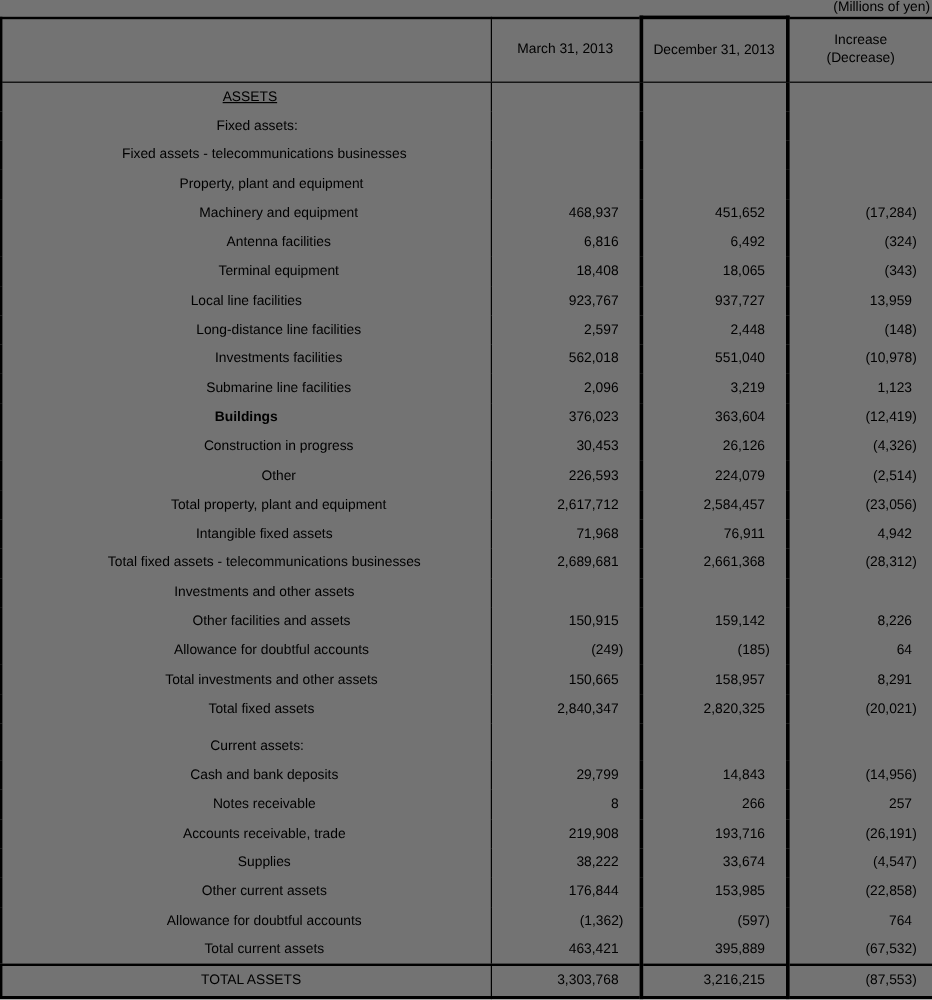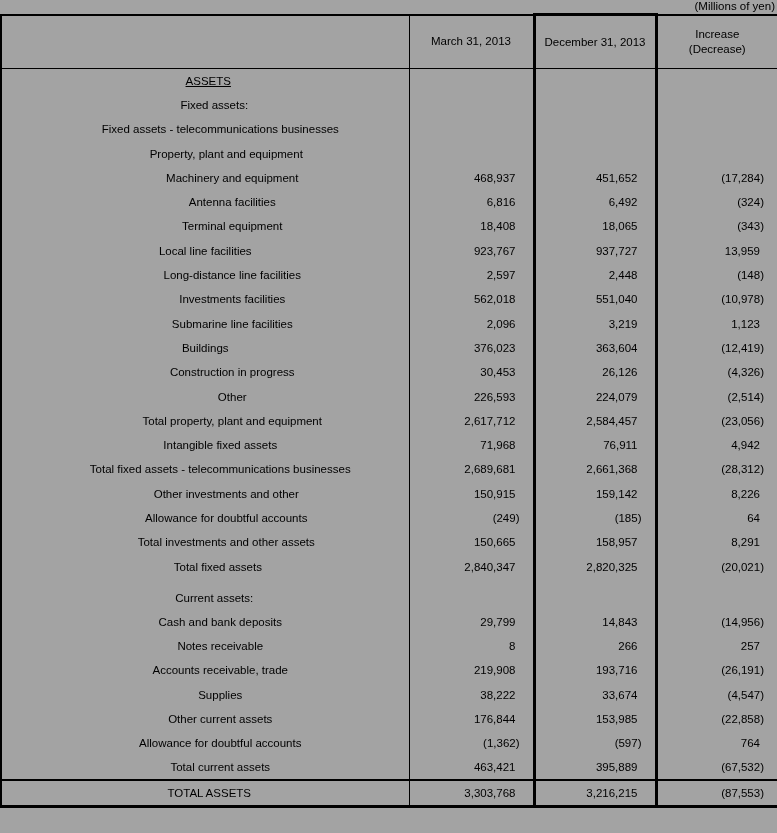--- a/index.html
+++ b/index.html
@@ -4,21 +4,21 @@
 <style>
   html, body { margin: 0; padding: 0; background: #fff; }
   .page {
     position: relative;
     width: 777px;
     height: 833px;
     box-sizing: border-box;
     font-family: "Liberation Sans", sans-serif;
     font-size: 11.5px;
     color: #000;
-    background: #a3a3a3;
+    background: #737373;
     overflow: hidden;
   }
   .unit-note {
     height: 13px;
     line-height: 13px;
     text-align: right;
     padding-right: 2px;
     font-size: 11.5px;
   }
   table.bs {
@@ -143,21 +143,21 @@
           <td class="num dec">551,040</td>
           <td class="num chg neg">(10,978)</td>
         </tr>
         <tr>
           <td class="label" style="padding-left: 54px;">Submarine line facilities</td>
           <td class="num mar">2,096</td>
           <td class="num dec">3,219</td>
           <td class="num chg">1,123</td>
         </tr>
         <tr>
-          <td class="label" style="">Buildings</td>
+          <td class="label" style=" font-weight: bold;">Buildings</td>
           <td class="num mar">376,023</td>
           <td class="num dec">363,604</td>
           <td class="num chg neg">(12,419)</td>
         </tr>
         <tr>
           <td class="label" style="padding-left: 54px;">Construction in progress</td>
           <td class="num mar">30,453</td>
           <td class="num dec">26,126</td>
           <td class="num chg neg">(4,326)</td>
         </tr>
@@ -179,21 +179,27 @@
           <td class="num dec">76,911</td>
           <td class="num chg">4,942</td>
         </tr>
         <tr>
           <td class="label" style="padding-left: 30px;">Total fixed assets - telecommunications businesses</td>
           <td class="num mar">2,689,681</td>
           <td class="num dec">2,661,368</td>
           <td class="num chg neg">(28,312)</td>
         </tr>
         <tr>
-          <td class="label" style="padding-left: 42px;">Other investments and other</td>
+          <td class="label" style="padding-left: 30px;">Investments and other assets</td>
+          <td class="num mar"></td>
+          <td class="num dec"></td>
+          <td class="num chg"></td>
+        </tr>
+        <tr>
+          <td class="label" style="padding-left: 42px;">Other facilities and assets</td>
           <td class="num mar">150,915</td>
           <td class="num dec">159,142</td>
           <td class="num chg">8,226</td>
         </tr>
         <tr>
           <td class="label" style="padding-left: 42px;">Allowance for doubtful accounts</td>
           <td class="num mar neg">(249)</td>
           <td class="num dec neg">(185)</td>
           <td class="num chg">64</td>
         </tr>

